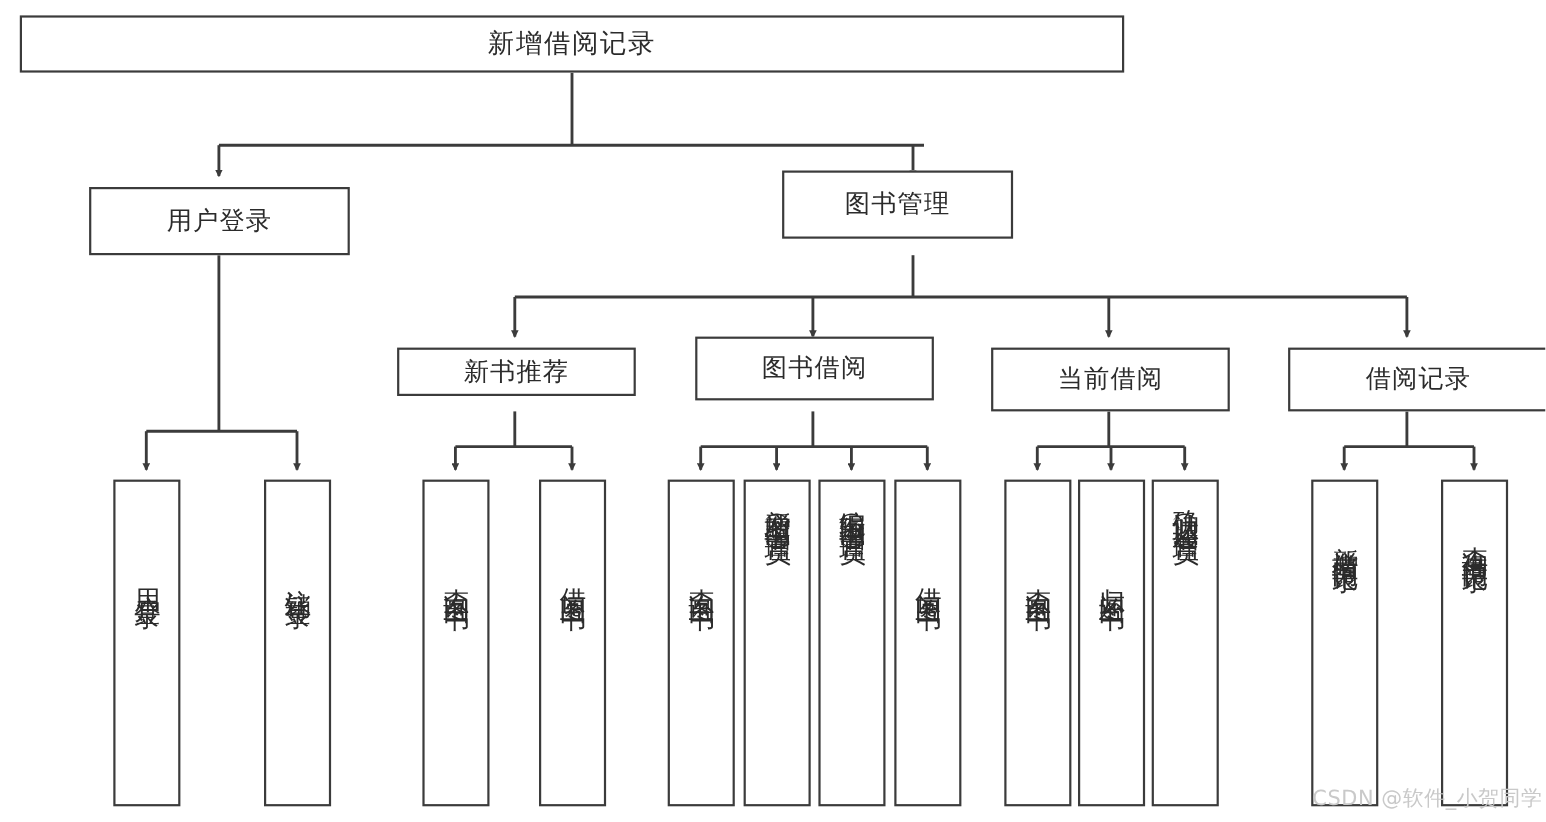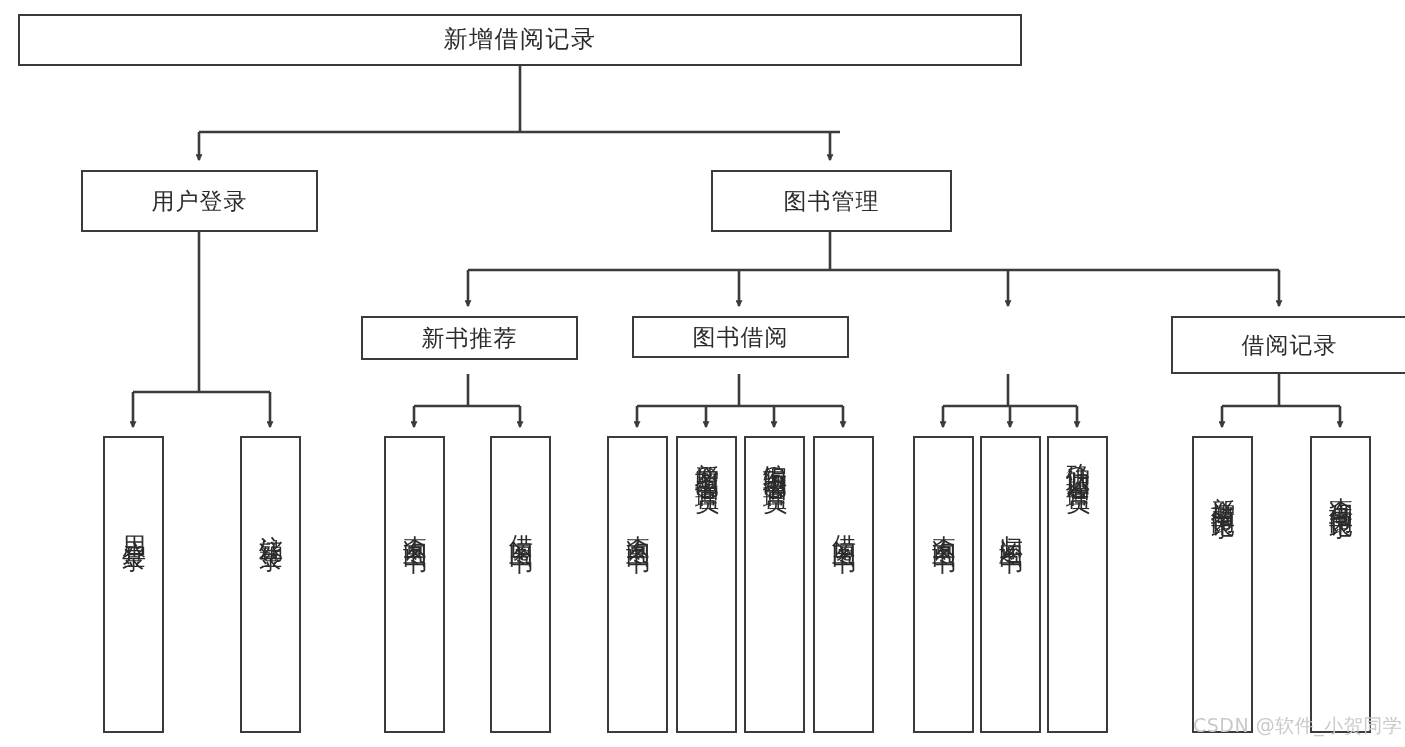--- a/index.html
+++ b/index.html
@@ -136,32 +136,35 @@
   </svg>
 
   <div class="node horiz root" style="left:18px; top:14px; width:1004px; height:52px;">
     <span class="node-label">新增借阅记录</span>
   </div>
 
   <div class="node horiz" style="left:81px; top:170px; width:237px; height:62px;">
     <span class="node-label">用户登录</span>
   </div>
 
-  <div class="node horiz" style="left:711px; top:170px; width:241px; height:62px;">
+  <div class="node horiz" style="left:711px; top:155px; width:210px; height:62px;">
     <span class="node-label">图书管理</span>
   </div>
 
   <div class="node horiz" style="left:361px; top:316px; width:217px; height:44px;">
     <span class="node-label">新书推荐</span>
   </div>
 
-  <div class="node horiz" style="left:632px; top:316px; width:217px; height:42px;">
+  <div class="node horiz" style="left:632px; top:306px; width:217px; height:58px;">
     <span class="node-label">图书借阅</span>
   </div>
 
+  <div class="node horiz" style="left:901px; top:316px; width:217px; height:58px;">
+    <span class="node-label">当前借阅</span>
+  </div>
 
   <div class="node horiz" style="left:1171px; top:316px; width:237px; height:58px;">
     <span class="node-label">借阅记录</span>
   </div>
 
   <div class="node vert" style="left:103px; top:436px; width:61px; height:297px; padding-top:78px;">
     <span class="node-label">用户登录</span>
   </div>
 
   <div class="node vert" style="left:240px; top:436px; width:61px; height:297px; padding-top:78px;">

